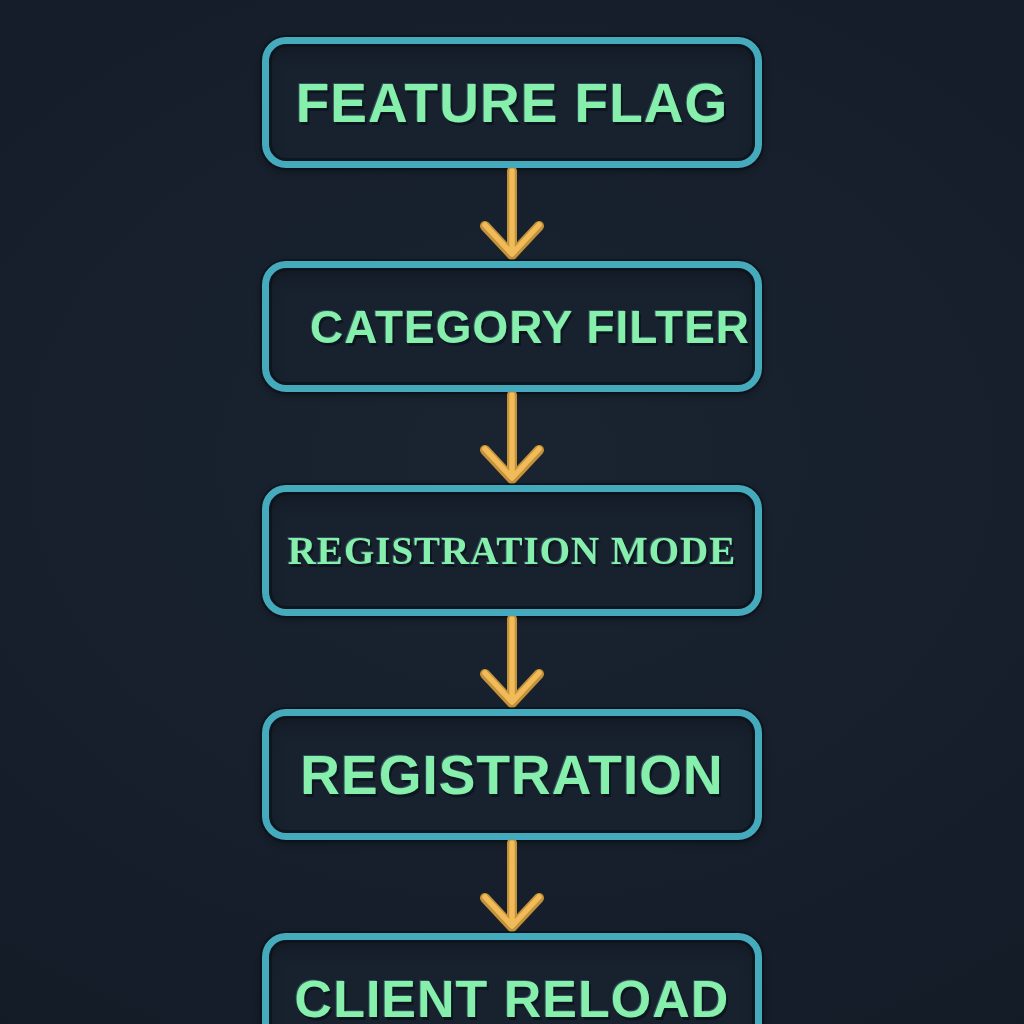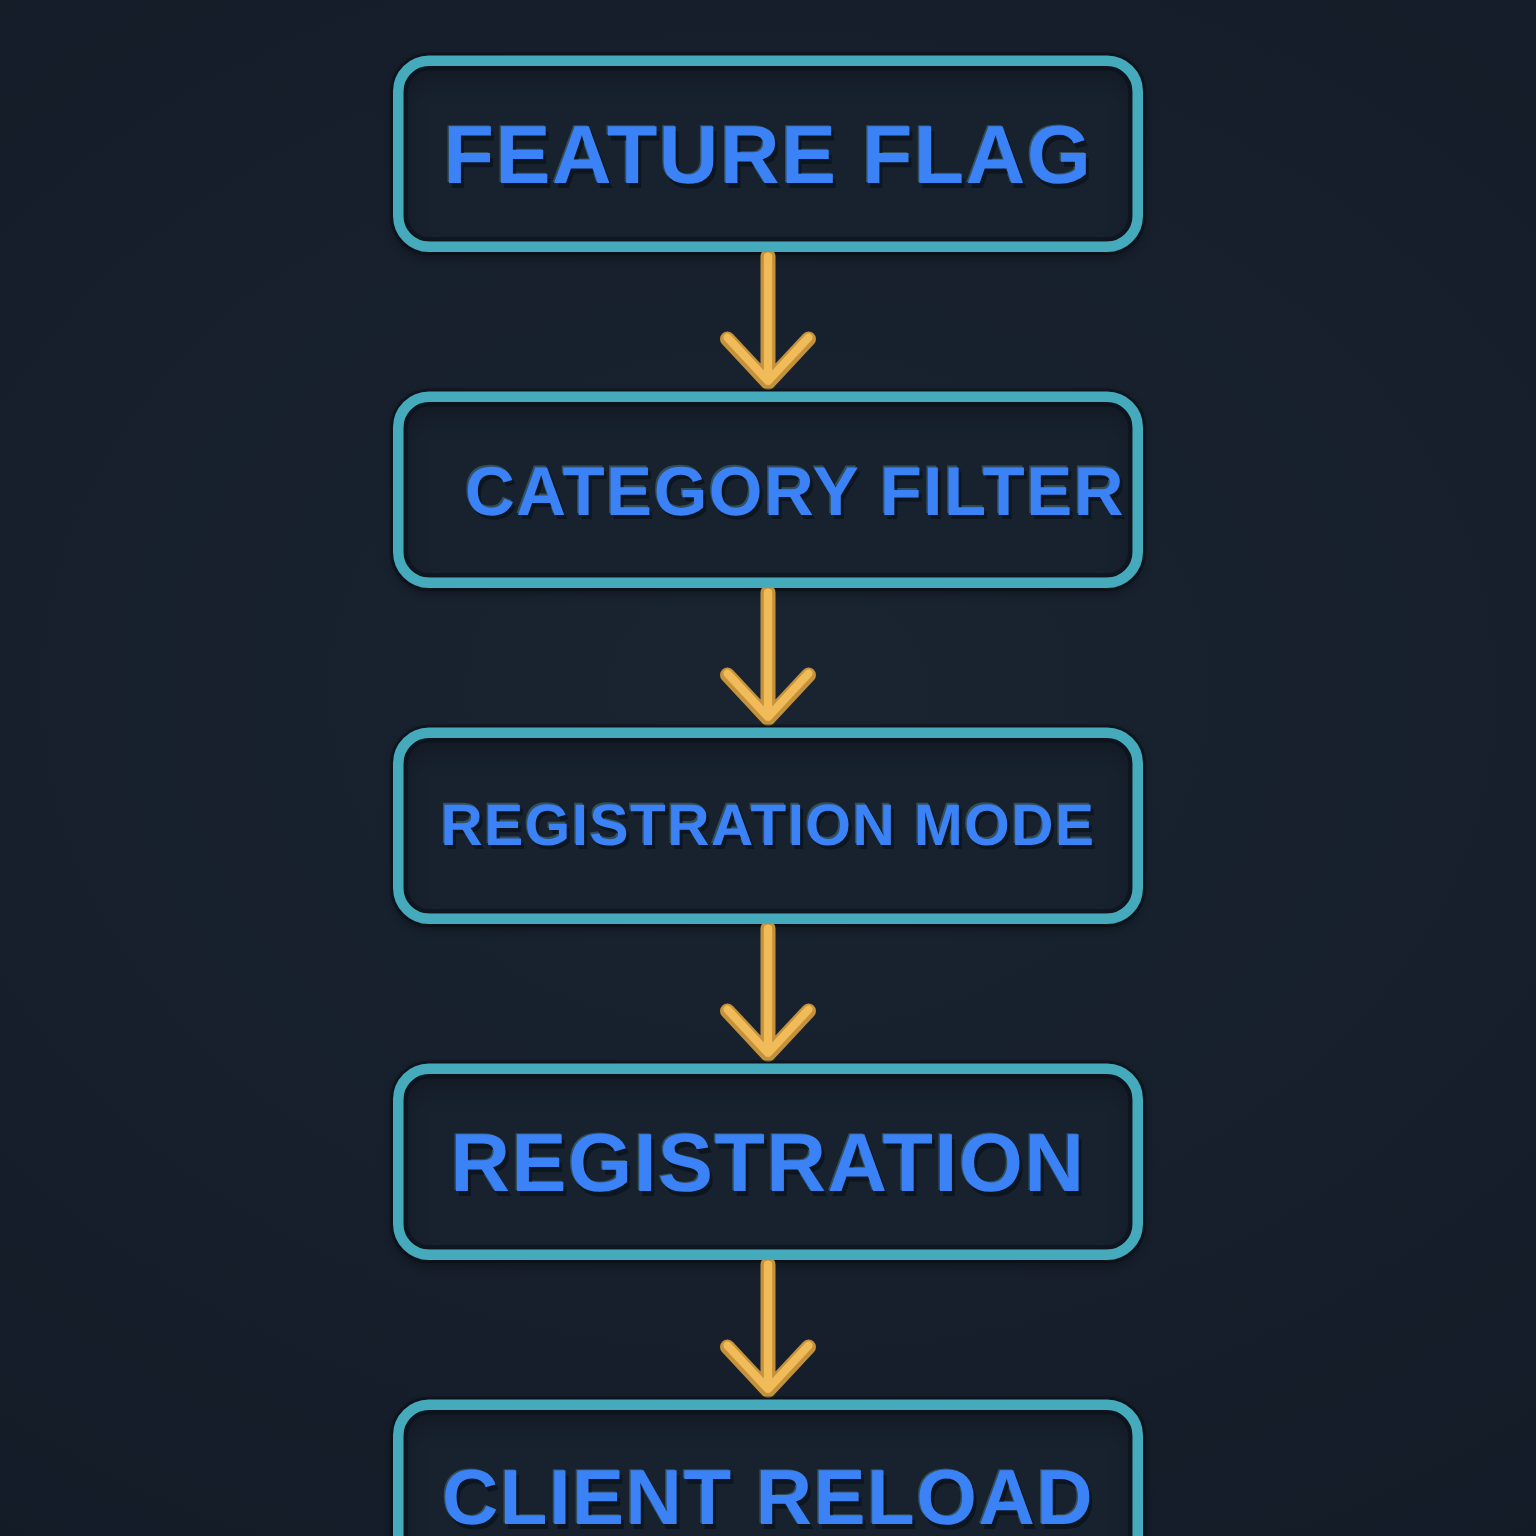--- a/index.html
+++ b/index.html
@@ -37,21 +37,21 @@
     box-shadow:
       inset 0 0 0 3px rgba(9, 15, 22, 0.55),
       inset 0 10px 14px rgba(8, 14, 20, 0.35),
       0 0 0 2px rgba(9, 15, 22, 0.55),
       0 3px 6px rgba(5, 10, 16, 0.5);
   }
   .node-label {
     font-weight: 700;
     font-size: 55px;
     letter-spacing: 1px;
-    color: #3b82f6;
+    color: #86efac;
     white-space: nowrap;
     text-shadow:
       2px 3px 0 rgba(10, 20, 30, 0.8),
       -1px -1px 0 rgba(122, 215, 226, 0.25);
     text-align: right;
   }
   .arrow {
     flex: none;
     width: 70px;
     height: 93px;
@@ -89,21 +89,21 @@
   <div class="node">
     <span class="node-label" style="font-size: 46px; margin-left: 36px;">CATEGORY FILTER</span>
   </div>
 
   <svg class="arrow" viewBox="0 0 70 93" aria-hidden="true">
     <path class="arrow-dark" d="M35 3 L35 86 M8 58 L35 87 L62 58"></path>
     <path class="arrow-light" d="M35 3 L35 85 M8 57 L35 86 L62 57"></path>
   </svg>
 
   <div class="node">
-    <span class="node-label" style="font-size: 39px;">REGISTRATION MODE</span>
+    <span class="node-label" style="font-size: 39px; font-family: Liberation Serif, serif;">REGISTRATION MODE</span>
   </div>
 
   <svg class="arrow" viewBox="0 0 70 93" aria-hidden="true">
     <path class="arrow-dark" d="M35 3 L35 86 M8 58 L35 87 L62 58"></path>
     <path class="arrow-light" d="M35 3 L35 85 M8 57 L35 86 L62 57"></path>
   </svg>
 
   <div class="node">
     <span class="node-label" style="font-size: 55px;">REGISTRATION</span>
   </div>

